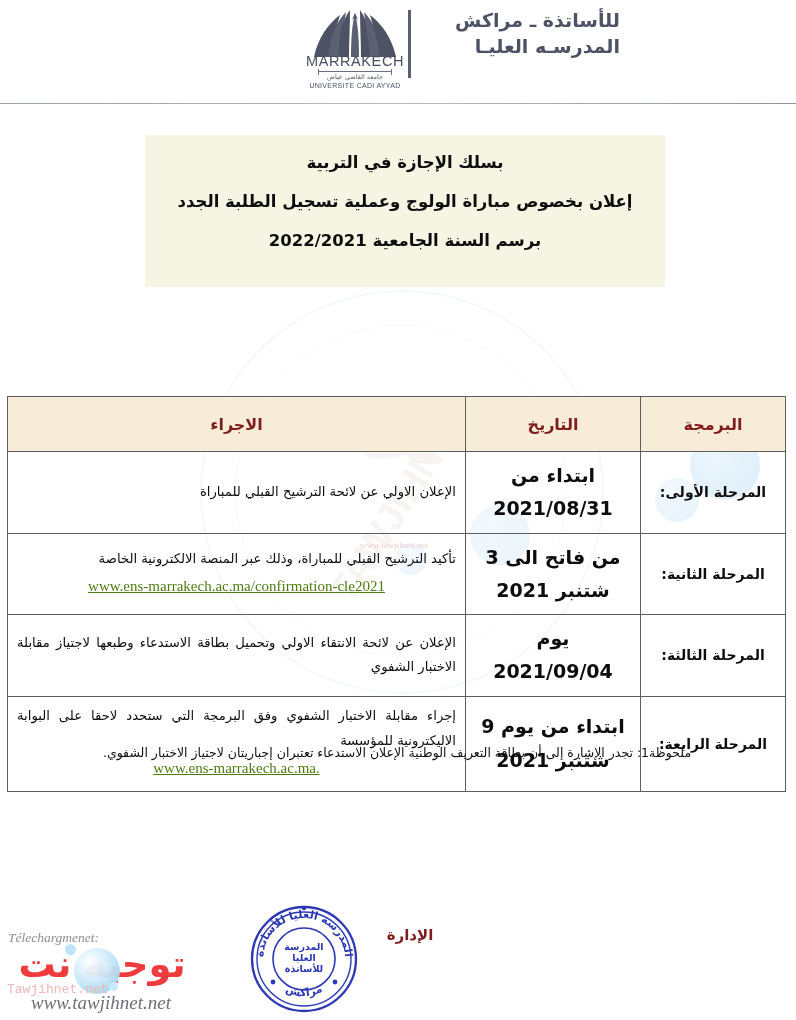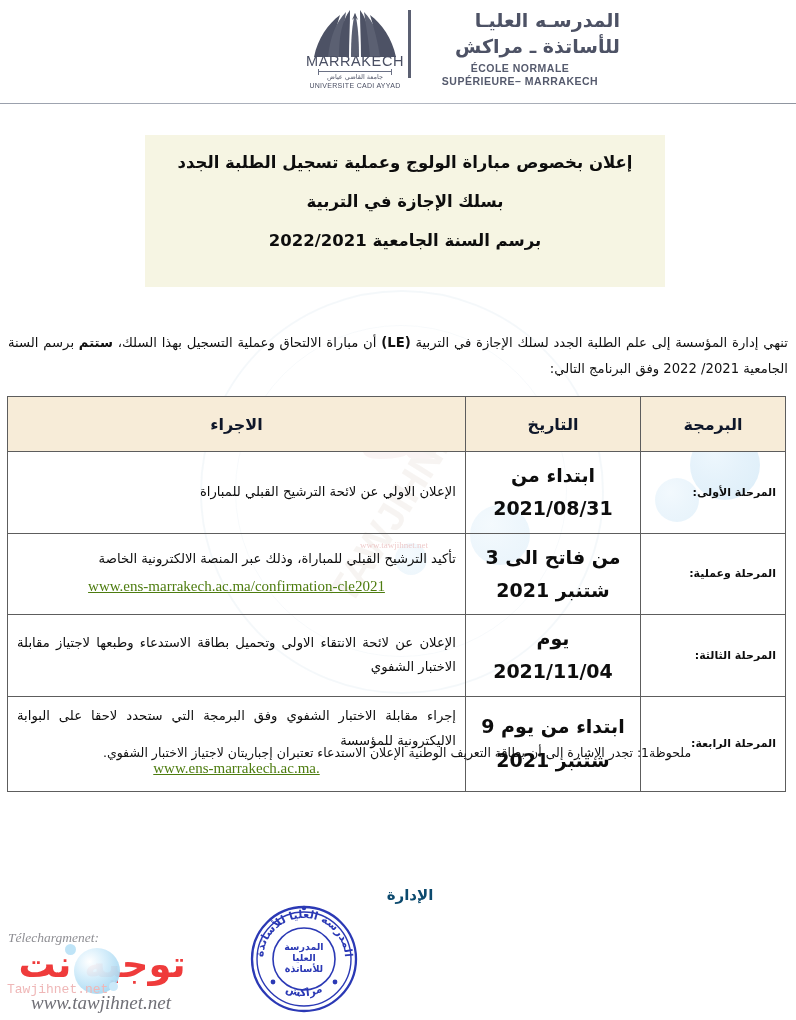--- a/index.html
+++ b/index.html
@@ -264,27 +264,28 @@
     vertical-align: middle;
     padding: 7px 9px;
     font-family: "DejaVu Sans", sans-serif;
   }
   table.sched thead th {
     background: #f7ecd8;
     font-size: 16px;
     font-weight: bold;
     text-align: center;
     height: 40px;
-    color: #0f172a;
+    color: #7f1d1d;
   }
   col.c-phase { width: 145px; }
   col.c-date  { width: 175px; }
   col.c-act   { width: 458px; }
   td.phase {
-    font-size: 11px;
+    text-align: center;
+    font-size: 14px;
     font-weight: bold;
     color: #0d0d0d;
   }
   td.date {
     text-align: center;
     font-size: 19px;
     font-weight: bold;
     color: #0d0d0d;
     line-height: 1.75;
   }
@@ -321,28 +322,28 @@
     font-family: "DejaVu Sans", sans-serif;
     font-size: 12.5px;
     color: #101010;
     z-index: 2;
   }
 
   
   .signature {
     position: absolute;
     left: 330px;
-    top: 886px;
+    top: 926px;
     width: 160px;
     text-align: center;
     direction: rtl;
     font-family: "DejaVu Sans", sans-serif;
     font-size: 15px;
     font-weight: bold;
-    color: #0c4a6e;
+    color: #7f1d1d;
     z-index: 2;
   }
 
   
   .stamp {
     position: absolute;
     left: 243px;
     top: 900px;
     width: 122px;
     height: 118px;
@@ -455,41 +456,34 @@
       </svg>
       <div class="logo-name">MARRAKECH</div>
       <div class="logo-rule"></div>
       <div class="logo-ar-uni">جامعة القاضي عياض</div>
       <div class="logo-fr-uni">UNIVERSITE CADI AYYAD</div>
     </div>
 
     <div class="header-divider"></div>
 
     <div class="header-ar">
+      <div>للأساتذة ـ مراكش</div>
       <div>المدرسـه العليـا</div>
-      <div>للأساتذة ـ مراكش</div>
     </div>
 
-    <div class="header-fr">
-      <div>ÉCOLE NORMALE</div>
-      <div>SUPÉRIEURE– MARRAKECH</div>
-    </div>
 
     <div class="header-line"></div>
   </div>
 
   <div class="title-box">
+    <p>بسلك الإجازة في التربية</p>
     <p>إعلان بخصوص مباراة الولوج وعملية تسجيل الطلبة الجدد</p>
-    <p>بسلك الإجازة في التربية</p>
     <p>برسم السنة الجامعية 2022/2021</p>
   </div>
 
-  <div class="intro">
-    <span>تنهي إدارة المؤسسة إلى علم الطلبة الجدد لسلك الإجازة في التربية </span><b>(LE)</b><span> أن مباراة الالتحاق وعملية التسجيل بهذا السلك، </span><b>ستتم</b><span> برسم السنة الجامعية 2021/ 2022 وفق البرنامج التالي:</span>
-  </div>
 
   <div class="tbl-wrap">
     <table class="sched">
       <colgroup>
         <col class="c-phase">
           <col class="c-date">
           <col class="c-act">
       </colgroup>
       <thead>
         <tr>
@@ -500,30 +494,30 @@
       </thead>
       <tbody>
         <tr class="r1">
           <td class="phase">المرحلة الأولى:</td>
           <td class="date">ابتداء من 2021/08/31</td>
           <td class="act">
             <span>الإعلان الاولي عن لائحة الترشيح القبلي للمباراة</span>
           </td>
         </tr>
         <tr class="r2">
-          <td class="phase">المرحلة وعملية:</td>
+          <td class="phase">المرحلة الثانية:</td>
           <td class="date">من فاتح الى 3 شتنبر 2021</td>
           <td class="act">
             <span>تأكيد الترشيح القبلي للمباراة، وذلك عبر المنصة الالكترونية الخاصة</span>
             <a class="url" href="#">www.ens-marrakech.ac.ma/confirmation-cle2021</a>
           </td>
         </tr>
         <tr class="r3">
           <td class="phase">المرحلة الثالثة:</td>
-          <td class="date">يوم 2021/11/04</td>
+          <td class="date">يوم 2021/09/04</td>
           <td class="act">
             <span>الإعلان عن لائحة الانتقاء الاولي وتحميل بطاقة الاستدعاء وطبعها لاجتياز مقابلة الاختبار الشفوي</span>
           </td>
         </tr>
         <tr class="r4">
           <td class="phase">المرحلة الرابعة:</td>
           <td class="date">ابتداء من يوم 9 شتنبر 2021</td>
           <td class="act">
             <span>إجراء مقابلة الاختبار الشفوي وفق البرمجة التي ستحدد لاحقا على البوابة الاليكترونية للمؤسسة</span>
             <a class="url" href="#">www.ens-marrakech.ac.ma.</a>

